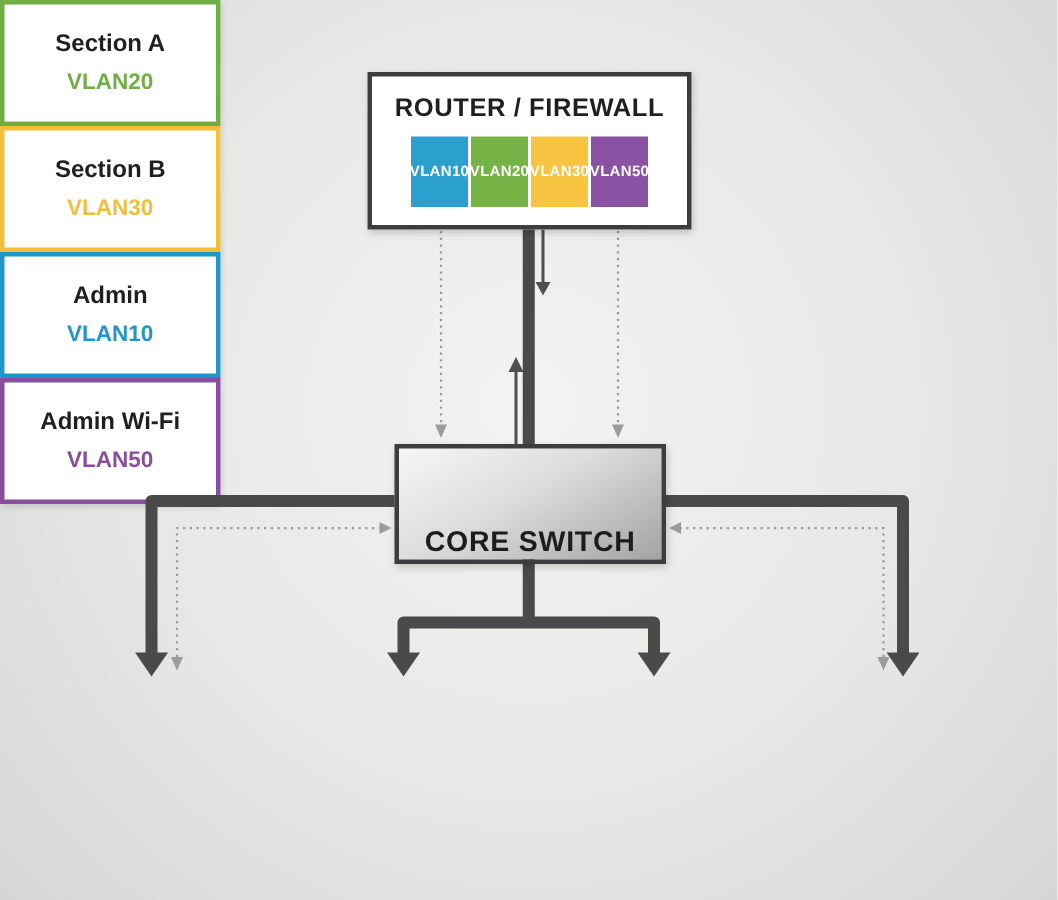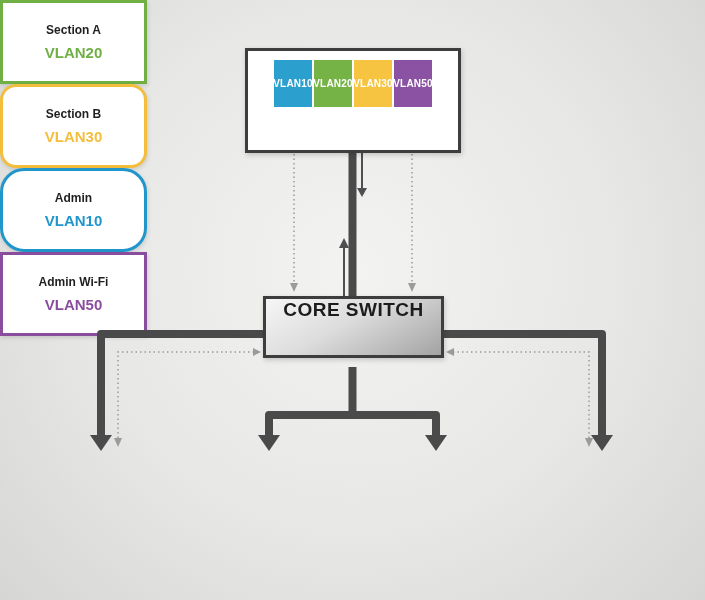--- a/index.html
+++ b/index.html
@@ -20,34 +20,34 @@
   .router-box{left:245px;top:48px;width:216px;height:105px;display:flex;flex-direction:column;align-items:center;}
   .router-title{
     margin-top:11px;font-size:17px;font-weight:bold;color:#1f1f1f;letter-spacing:0.4px;
   }
   .chip-row{display:flex;gap:2px;margin-top:9px;}
   .chip{
     width:38px;height:47px;display:flex;align-items:center;justify-content:center;
     color:#ffffff;font-size:10px;font-weight:bold;letter-spacing:0.2px;
   }
   .core-box{
-    left:263px;top:296px;width:181px;height:62px;
+    left:263px;top:296px;width:181px;height:80px;
     background:linear-gradient(150deg,#f6f6f6 0%,#dcdcdc 45%,#a3a3a3 100%);
-    display:flex;align-items:flex-start;justify-content:center;
+    display:flex;align-items:flex-end;justify-content:center;
   }
   .core-title{font-size:19px;font-weight:bold;color:#1c1c1c;letter-spacing:0.5px;}
 
   .endpoint{
     top:453px;width:141px;height:78px;border-width:3px;border-style:solid;
     background:#ffffff;display:flex;flex-direction:column;align-items:center;justify-content:center;
     gap:7px;box-shadow:1px 2px 4px rgba(0,0,0,0.12);
   }
-  .ep-title{font-size:12px;font-weight:bold;color:#1f1f1f;}
+  .ep-title{font-size:16px;font-weight:bold;color:#1f1f1f;}
   .ep-vlan{font-size:15px;font-weight:bold;}
-  .ep-a{left:33px;} .ep-b{left:200px;} .ep-admin{left:367px;border-radius:24px;} .ep-guest{left:533px;}
+  .ep-a{left:33px;} .ep-b{left:200px;} .ep-admin{left:367px;} .ep-guest{left:533px;}
 </style>
 </head>
 <body>
 
 <div class="canvas">
 
   <svg class="wires" viewBox="0 0 705 600">
 
     <path d="M352.5,152 V297" fill="none" stroke-width="8" stroke="#4a4a4a"></path>
 
@@ -76,38 +76,39 @@
     <polyline points="118,438 118,352 253,352" fill="none" stroke-width="1.5" stroke-dasharray="1.5 3" stroke="#9b9b9b"></polyline>
     <polygon points="253,348 253,356 261,352" fill="#9b9b9b"></polygon>
     <polygon points="114,438 122,438 118,447" fill="#9b9b9b"></polygon>
 
     <polyline points="589,438 589,352 454,352" fill="none" stroke-width="1.5" stroke-dasharray="1.5 3" stroke="#9b9b9b"></polyline>
     <polygon points="454,348 454,356 446,352" fill="#9b9b9b"></polygon>
     <polygon points="585,438 593,438 589,447" fill="#9b9b9b"></polygon>
   </svg>
 
   <div class="box router-box">
+    <div class="router-title">ROUTER / FIREWALL</div>
     <div class="chip-row">
       <div class="chip" style="background: rgb(43, 159, 206);">VLAN10</div>
       <div class="chip" style="background: rgb(118, 179, 71);">VLAN20</div>
       <div class="chip" style="background: rgb(246, 196, 64);">VLAN30</div>
       <div class="chip" style="background: rgb(139, 82, 163);">VLAN50</div>
     </div>
   </div>
 
   <div class="box core-box">
     <div class="core-title">CORE SWITCH</div>
   </div>
 
   <div class="endpoint ep-a" style="border-color: rgb(111, 175, 67);">
     <div class="ep-title">Section A</div>
     <div class="ep-vlan" style="color: rgb(111, 175, 67);">VLAN20</div>
   </div>
 
-  <div class="endpoint ep-b" style="border-color: rgb(242, 190, 60); border-radius: 16px;">
+  <div class="endpoint ep-b" style="border-color: rgb(242, 190, 60);">
     <div class="ep-title">Section B</div>
     <div class="ep-vlan" style="color: rgb(242, 190, 60);">VLAN30</div>
   </div>
 
   <div class="endpoint ep-admin" style="border-color: rgb(33, 150, 203);">
     <div class="ep-title">Admin</div>
     <div class="ep-vlan" style="color: rgb(33, 150, 203);">VLAN10</div>
   </div>
 
   <div class="endpoint ep-guest" style="border-color: rgb(138, 77, 158);">

